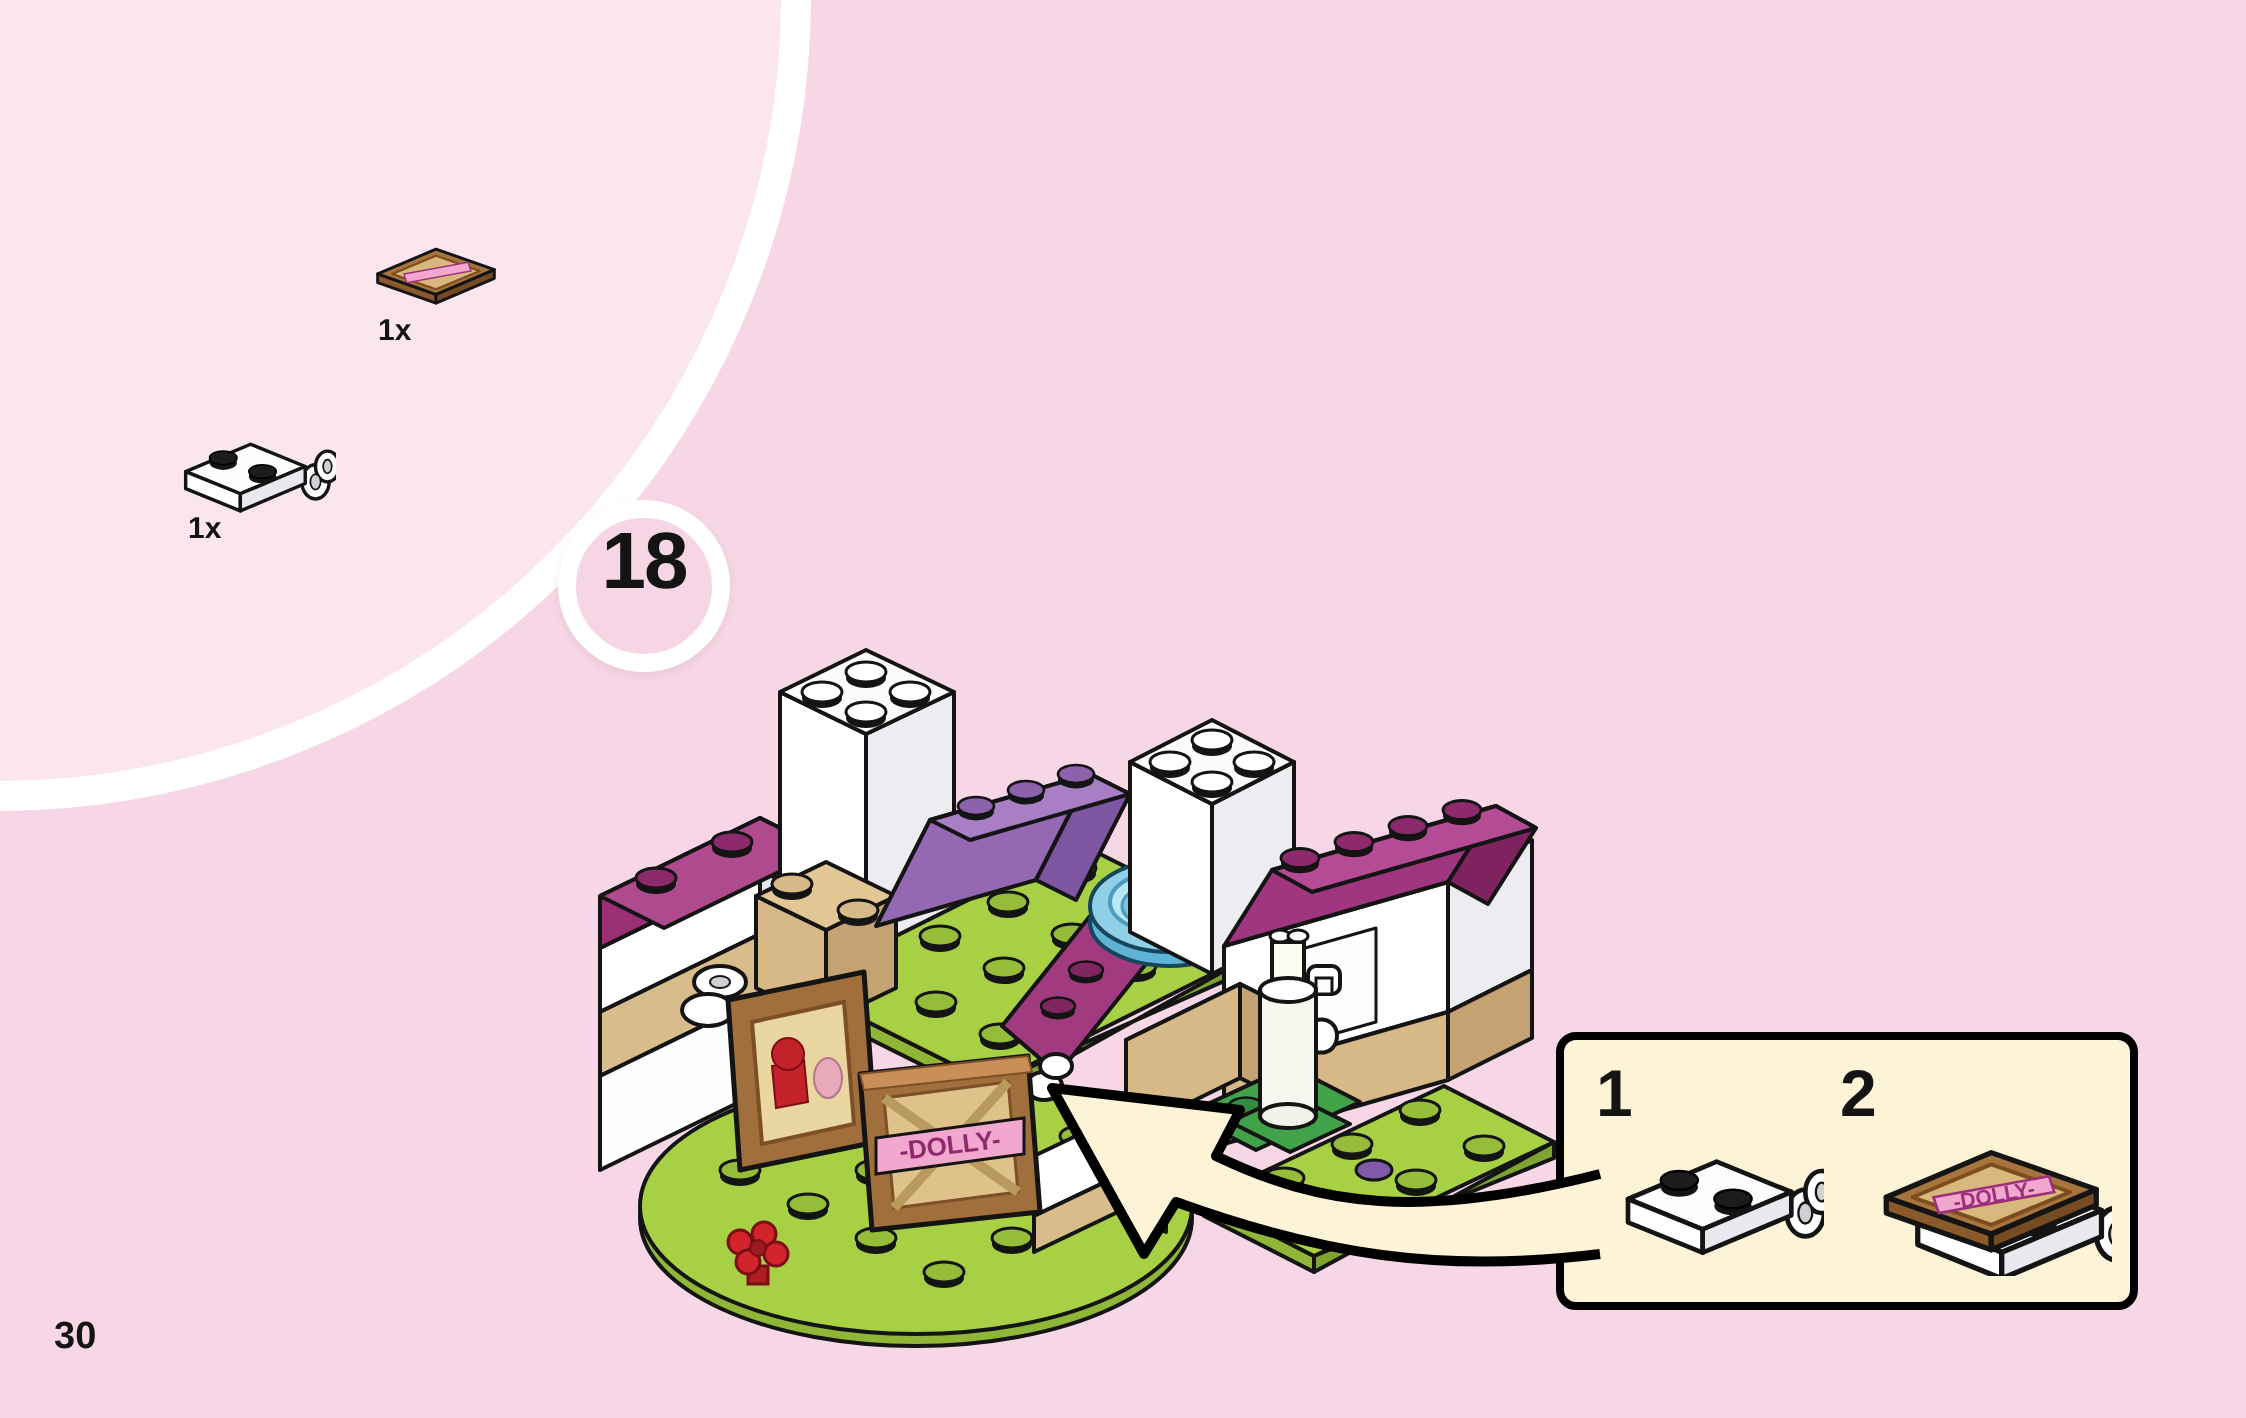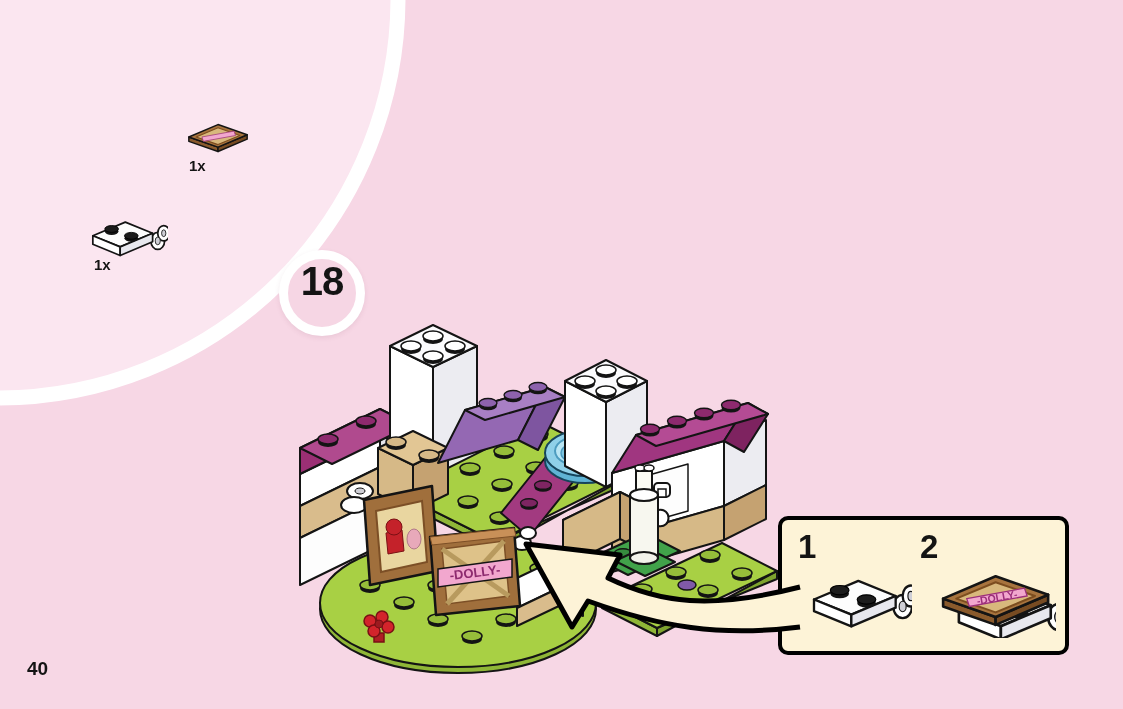--- a/index.html
+++ b/index.html
@@ -280,15 +280,15 @@
       <use href="#part-tile-dolly" transform="translate(2,0)"></use>
       <text x="51" y="36" transform="rotate(-10 51 33)" text-anchor="middle" font-size="8" font-weight="bold" fill="#9c2f7a">-DOLLY-</text>
     </svg>
   </div>
 
   <svg class="abs" style="left:500px;top:515px" width="310" height="150">
     <path d="M300,72 C210,95 160,88 108,63 L120,40 L26,29 L72,112 L88,86 C160,112 220,122 300,112 Z" fill="#fdf3d7"></path>
     <path d="M300,72 C210,95 160,88 108,63 L120,40 L26,29 L72,112 L88,86 C160,112 220,122 300,112" fill="none" stroke="#000000" stroke-width="5" stroke-linejoin="round"></path>
   </svg>
 
-  <div class="page-num">40</div>
+  <div class="page-num">30</div>
 
 </div>
 
 </body></html>

